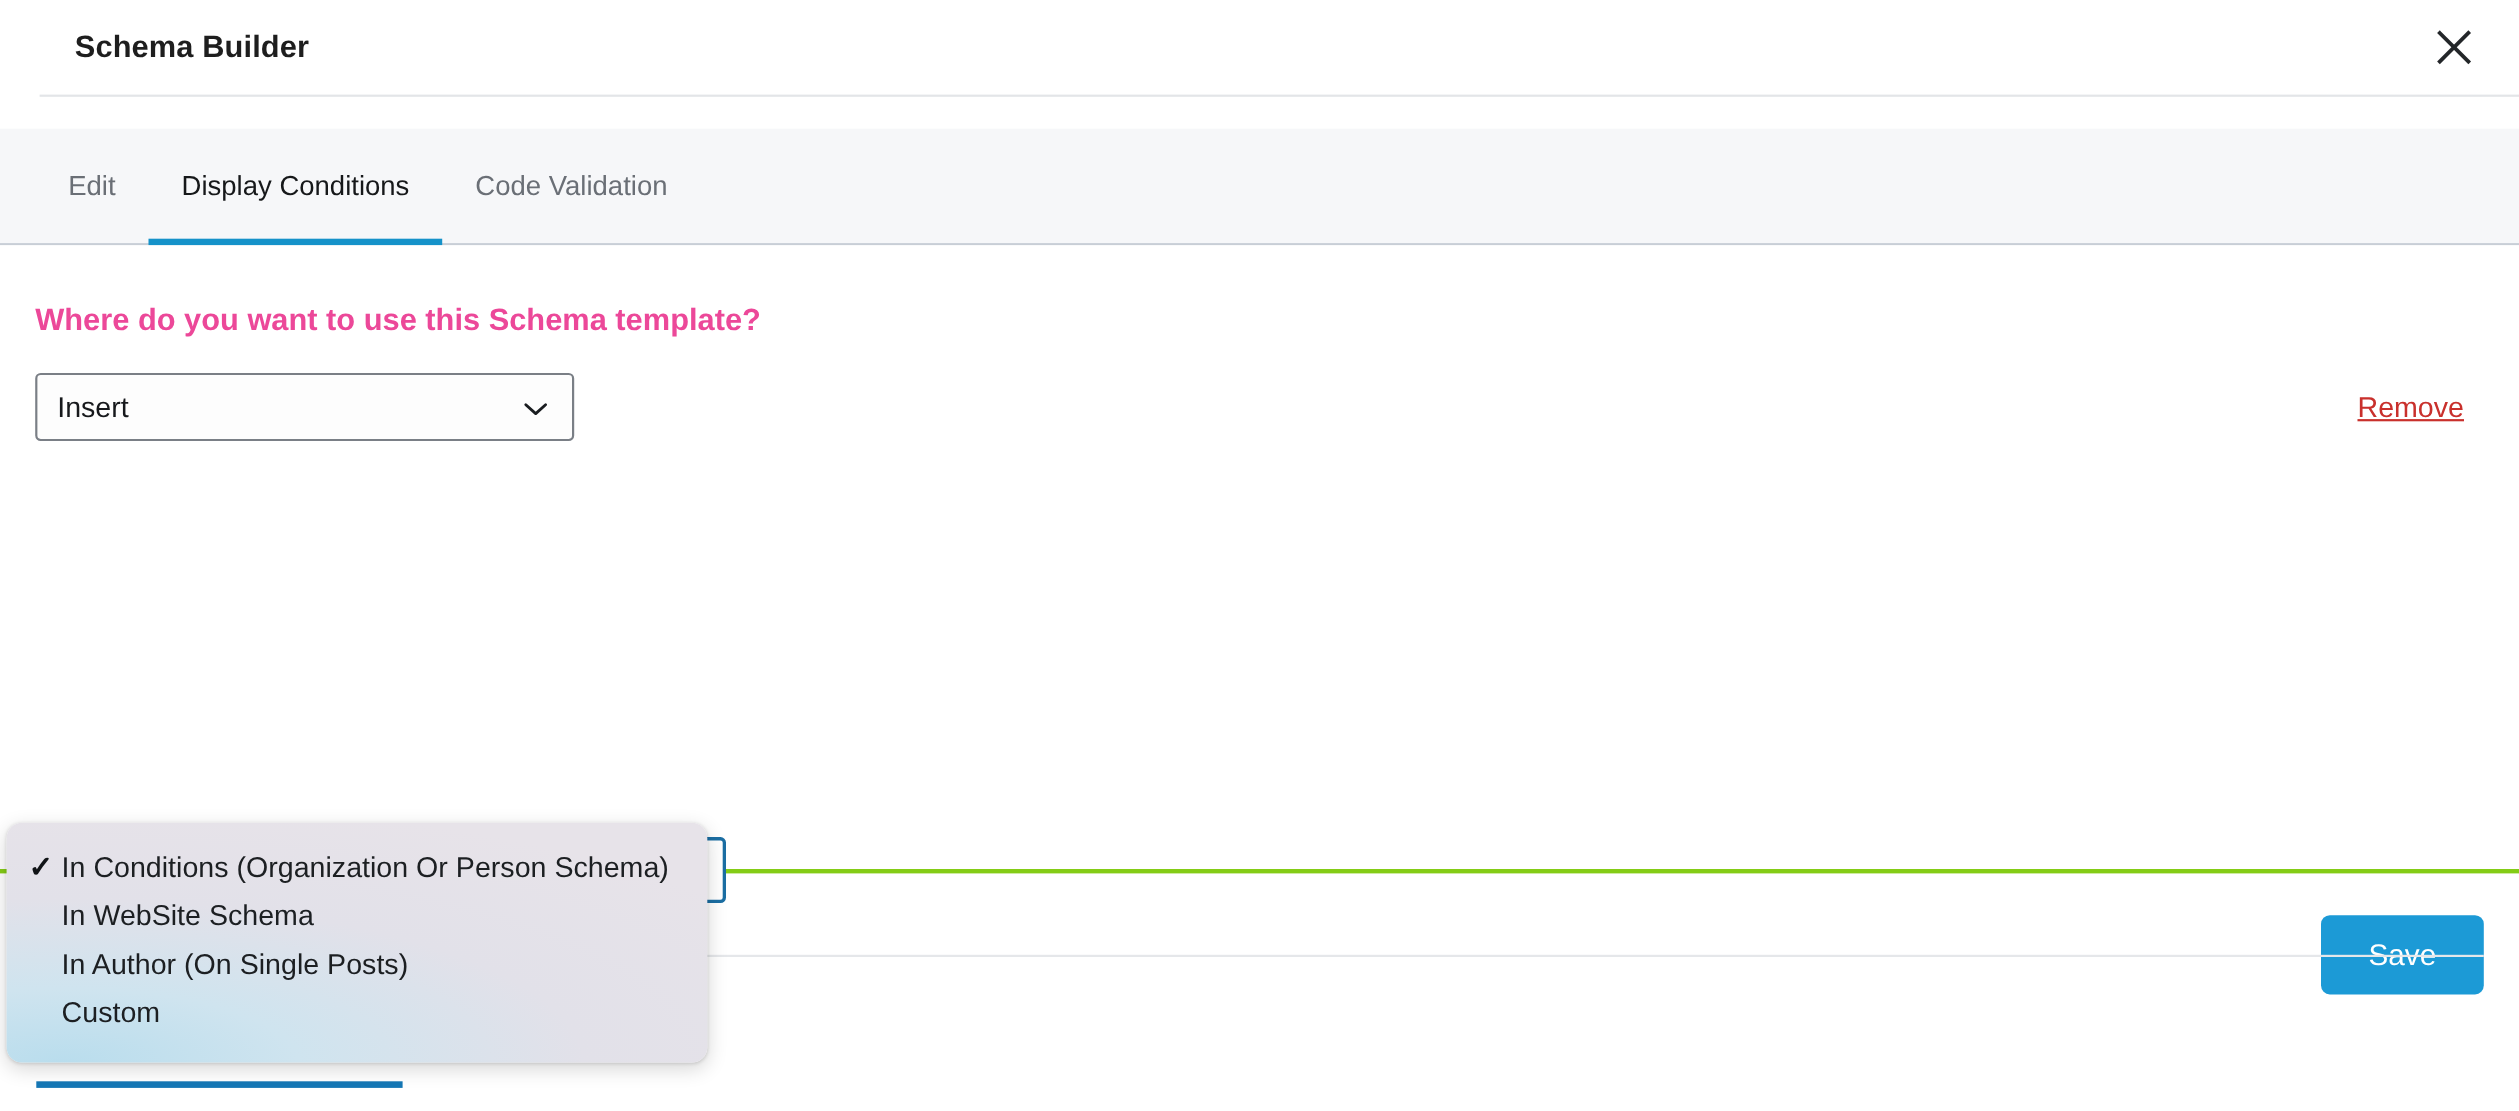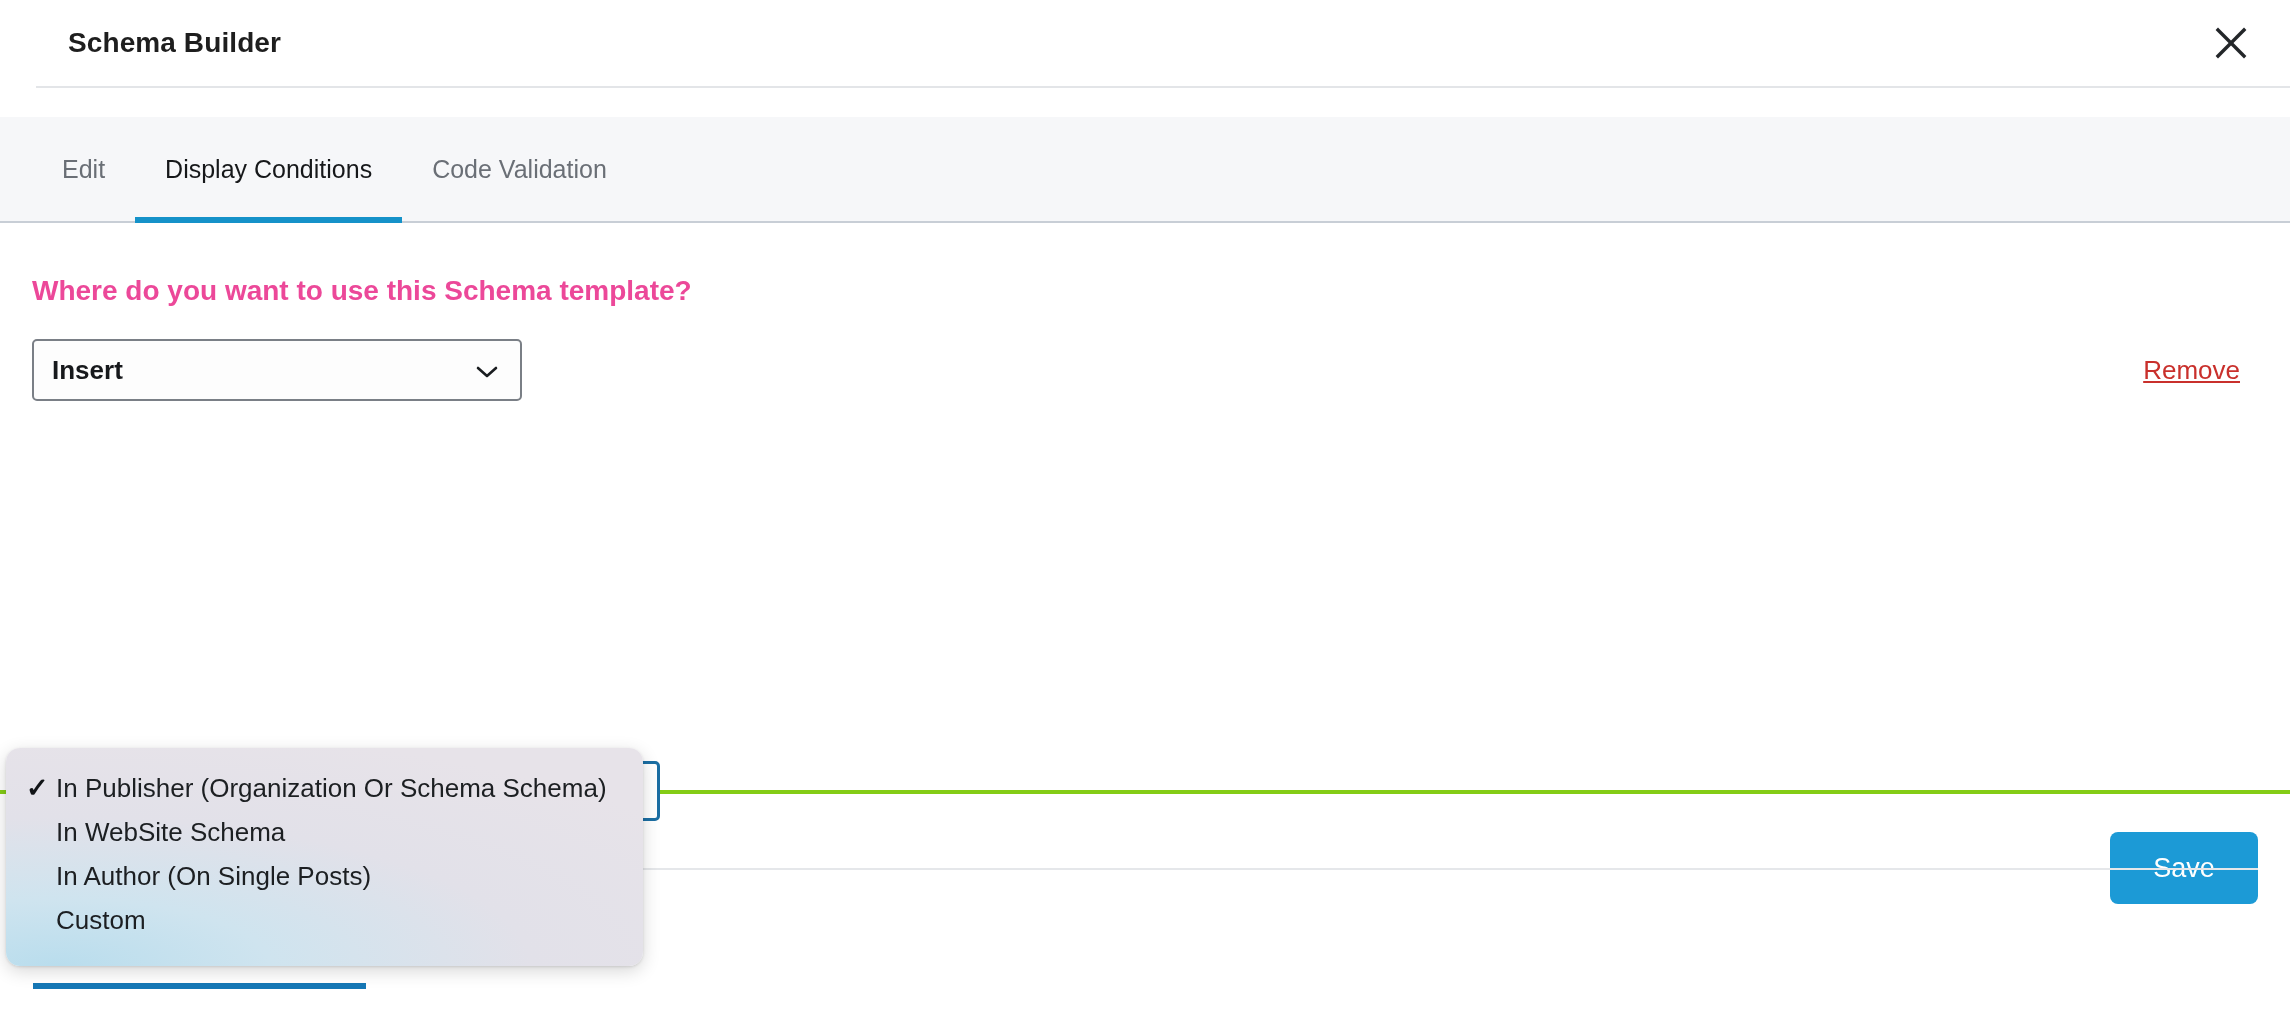--- a/index.html
+++ b/index.html
@@ -113,21 +113,20 @@
   .rule-row {
     position: relative;
     display: flex;
     align-items: center;
     justify-content: space-between;
   }
 
   .select-wrap {
     position: relative;
     width: 420px;
-    font-weight: bold;
   }
   .select-box {
     width: 490px;
     height: 62px;
     border: 2px solid #7a7f86;
     border-radius: 5px;
     background: #fdfdfd;
     display: flex;
     align-items: center;
     padding: 0 16px 0 18px;
@@ -283,21 +282,21 @@
 
     <button class="outlined-btn"></button>
 
     <div class="divider"></div>
 
     <div class="blue-bar"></div>
 
     <div class="dropdown">
       <div class="dd-item">
         <span class="dd-check">✓</span>
-        <span>In Publisher (Organization Or Schema Schema)</span>
+        <span>In Conditions (Organization Or Person Schema)</span>
       </div>
       <div class="dd-item">
         <span class="dd-check"></span>
         <span>In WebSite Schema</span>
       </div>
       <div class="dd-item">
         <span class="dd-check"></span>
         <span>In Author (On Single Posts)</span>
       </div>
       <div class="dd-item">

